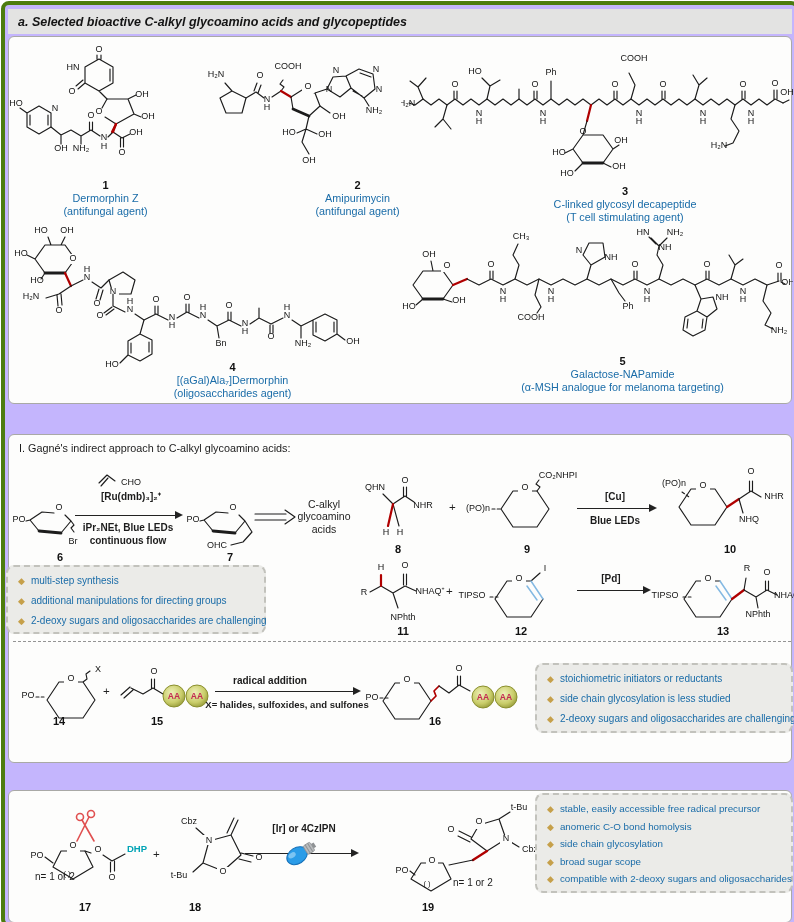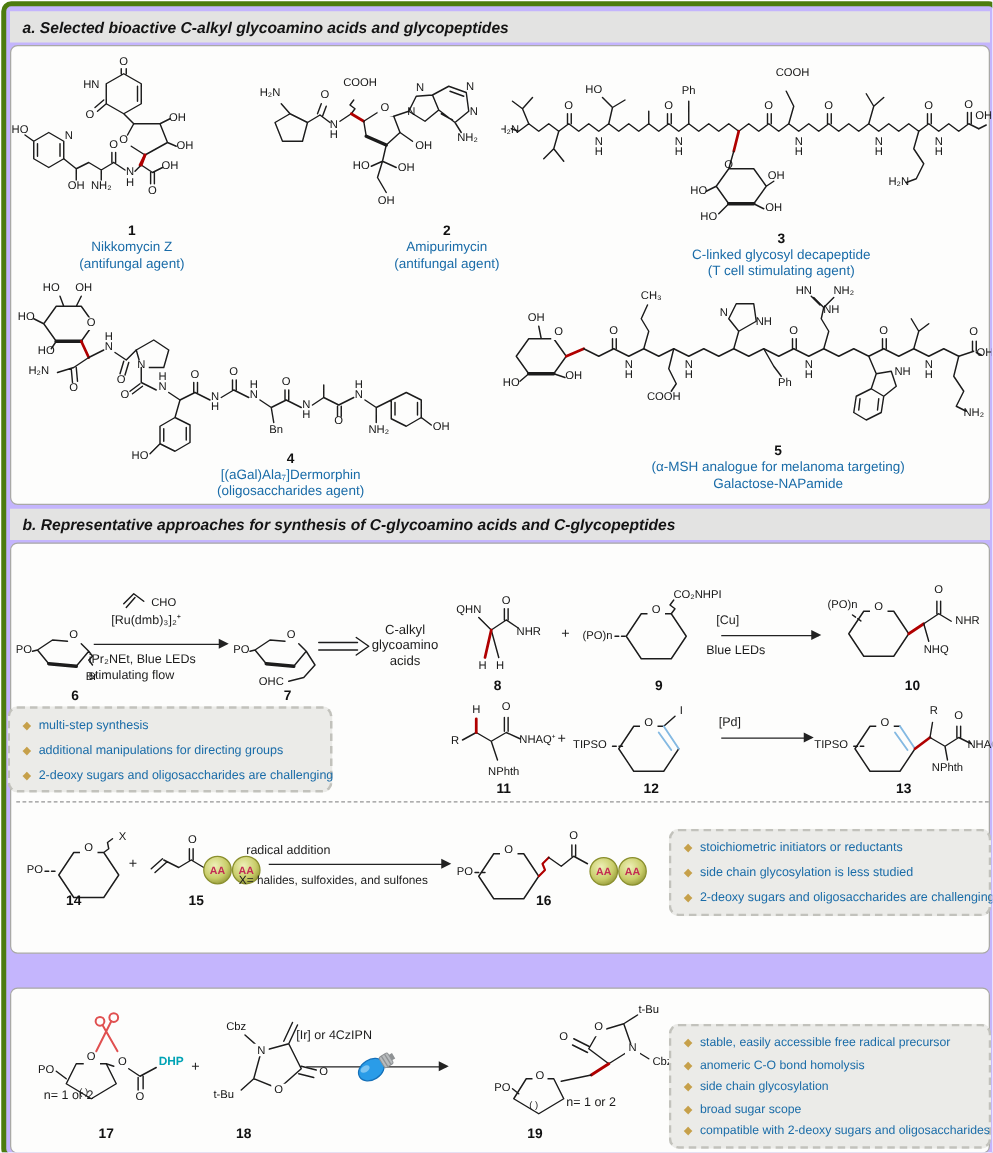--- a/index.html
+++ b/index.html
@@ -6,21 +6,21 @@
   .page{position:relative;width:794px;height:922px;font-family:"Liberation Sans",sans-serif;background:#fff;overflow:hidden;}
   .frame{position:absolute;left:1px;top:1px;width:790px;height:918px;border:4px solid #4d7c0f;border-radius:8px;background:#c4b5fd;}
   .band{position:absolute;left:3px;right:3px;height:25px;background:#e3e3e2;display:flex;align-items:center;padding-left:10px;font-weight:bold;font-style:italic;font-size:12.5px;color:#141414;}
   .pbox{position:absolute;left:3px;right:3px;background:#fdfdfc;border:1px solid #a9a9a6;border-radius:6px;}
   .shead{position:absolute;font-size:10.8px;color:#1c1c1c;}
   .cap{position:absolute;text-align:center;}
   .cnum{font-weight:bold;font-size:11px;color:#111;margin-bottom:1px;}
   .cname{font-size:10.8px;color:#1a6ca8;line-height:1.22;}
   .num{position:absolute;width:36px;text-align:center;font-weight:bold;font-size:11px;color:#111;}
   .plus{position:absolute;font-size:11.5px;color:#222;}
-  .rg{position:absolute;font-size:10px;color:#1c1c1c;text-align:left;line-height:1.25;}
+  .rg{position:absolute;font-size:10px;color:#1c1c1c;text-align:center;line-height:1.25;font-weight:bold;}
   .rgs{font-size:9.5px;}
   .ptxt{position:absolute;font-size:10.5px;color:#1c1c1c;text-align:center;line-height:1.18;}
   .nlab{position:absolute;font-size:10px;color:#1c1c1c;}
   .arr{position:absolute;height:0;border-top:1.3px solid #222;}
   .arr::after{content:"";position:absolute;right:-2px;top:-4.7px;width:0;height:0;border-left:8px solid #222;border-top:4px solid transparent;border-bottom:4px solid transparent;}
   .divider{position:absolute;height:0;border-top:1.6px dashed #949494;}
   .bbox{position:absolute;background:#ebebe8;border:2px dashed #c2c2bc;border-radius:8px;padding:8px 10px 4px 10px;box-sizing:border-box;}
   .bi{font-size:10px;color:#1a6ca8;margin-bottom:9px;white-space:nowrap;}
   .bi::before{content:"◆";color:#c6a04a;font-size:9px;margin-right:6px;}
   .five .bi{margin-bottom:6.5px;font-size:9.8px;}
@@ -80,21 +80,21 @@
           <text x="72" y="106" class="at">NH₂</text>
           <text x="82" y="73" class="at">O</text>
           <text x="95" y="95" class="at">N</text>
           <text x="95" y="104" class="at">H</text>
           <text x="113" y="110" class="at">O</text>
           <text x="127" y="90" class="at">OH</text>
         </g>
   </svg>
   <div class="cap" style="left:28px;top:174px;width:145px">
     <div class="cnum">1</div>
-    <div class="cname">Nikkomycin Z</div>
+    <div class="cname">Dermorphin Z</div>
     <div class="cname">(antifungal agent)</div>
   </div>
 
   <svg class="st" style="left:198px;top:42px" width="195" height="145">
     <path class="b" d="M29,44 L43,51 L39,66 L23,66 L17,51 Z M29,44 L22,36"></path>
     <path class="b" d="M43,51 L53,45 M51,44 L54,36 M55,46 L58,38 M53,45 L61,51 M69,50 L78,44 M78,44 l3,-4 l-4,-3 l3,-4"></path>
     <path class="rb" d="M78,44 L88,50"></path>
     <path class="b" d="M88,50 L99,43 L112,46 L117,59 L106,69 L90,62 Z"></path>
     <rect class="wr" x="99" y="36" width="13" height="10"></rect>
     <path class="b2" d="M90,62 L106,69"></path>
@@ -252,29 +252,27 @@
           <text x="250" y="75" class="at">H</text>
           <text x="346" y="67" class="at">N</text>
           <text x="346" y="75" class="at">H</text>
           <text x="94" y="40" class="at">O</text>
           <text x="238" y="40" class="at">O</text>
           <text x="310" y="40" class="at">O</text>
         </g>
   </svg>
   <div class="cap" style="left:495px;top:350px;width:245px">
     <div class="cnum">5</div>
+    <div class="cname">Galactose-NAPamide</div>
     <div class="cname">(α-MSH analogue for melanoma targeting)</div>
-    <div class="cname">Galactose-NAPamide</div>
-  </div>
-
-  <div class="band" style="top:402px">
-        <span>b. Representative approaches for synthesis of C-glycoamino acids and C-glycopeptides</span>
-      </div>
+  </div>
+
   <div class="pbox" style="top:429px;height:327px"></div>
 
+  <div class="shead" style="left:14px;top:437px">I. Gagné's indirect approach to C-alkyl glycoamino acids:</div>
 
   <svg class="st" style="left:8px;top:487px" width="72" height="60">
     <path class="b" d="M13,29 L17,28 M17,28 L29,20 L41,21 M52,23 L58,29 L48,41 L26,39 L17,28 M58,29 l3,4 l-3,3 l3,4"></path>
     <path class="b2" d="M26,39 L48,41"></path>
     <g>
           <text x="6" y="30" class="at">PO</text>
           <text x="46" y="18" class="at">O</text>
           <text x="60" y="52" class="at">Br</text>
         </g>
   </svg>
@@ -283,21 +281,21 @@
   <svg class="st" style="left:90px;top:463px" width="64" height="22">
     <path class="b" d="M4,15 L12,7 L20,13 M6,18 L13,10"></path>
     <g>
           <text x="36" y="17" class="at">CHO</text>
         </g>
   </svg>
   <div class="rg" style="left:84px;top:486px;width:84px">[Ru(dmb)₃]₂⁺</div>
   <div class="arr" style="left:70px;top:510px;width:106px"></div>
   <div class="rg" style="left:66px;top:517px;width:114px">
     <div>iPr₂NEt, Blue LEDs</div>
-    <div>stimulating flow</div>
+    <div>continuous flow</div>
   </div>
 
   <svg class="st" style="left:182px;top:487px" width="80" height="60">
     <path class="b" d="M13,29 L17,28 M17,28 L29,20 L41,21 M52,23 L58,29 L48,41 L26,39 L17,28 M58,29 L65,40 L56,50 L44,53"></path>
     <path class="b2" d="M26,39 L48,41"></path>
     <g>
           <text x="6" y="30" class="at">PO</text>
           <text x="46" y="18" class="at">O</text>
           <text x="30" y="56" class="at">OHC</text>
         </g>
@@ -533,21 +531,21 @@
           <text x="137" y="53" class="at">Cbz</text>
           <text x="58" y="33" class="at">O</text>
           <text x="39" y="64" class="at">O</text>
           <text x="9" y="74" class="at">PO</text>
           <text x="34" y="87" class="at sm">( )</text>
         </g>
   </svg>
   <div class="nlab" style="left:448px;top:872px;width:84px">n= 1 or 2</div>
   <div class="num" style="left:405px;top:896px">19</div>
 
-  <div class="bbox five" style="left:530px;top:814px;width:258px;height:100px">
+  <div class="bbox five" style="left:530px;top:788px;width:258px;height:100px">
     <div class="bi">stable, easily accessible free radical precursor</div>
     <div class="bi">anomeric C-O bond homolysis</div>
     <div class="bi">side chain glycosylation</div>
     <div class="bi">broad sugar scope</div>
     <div class="bi">compatible with 2-deoxy sugars and oligosaccharides</div>
   </div>
 
 </div>
 </div>
 

